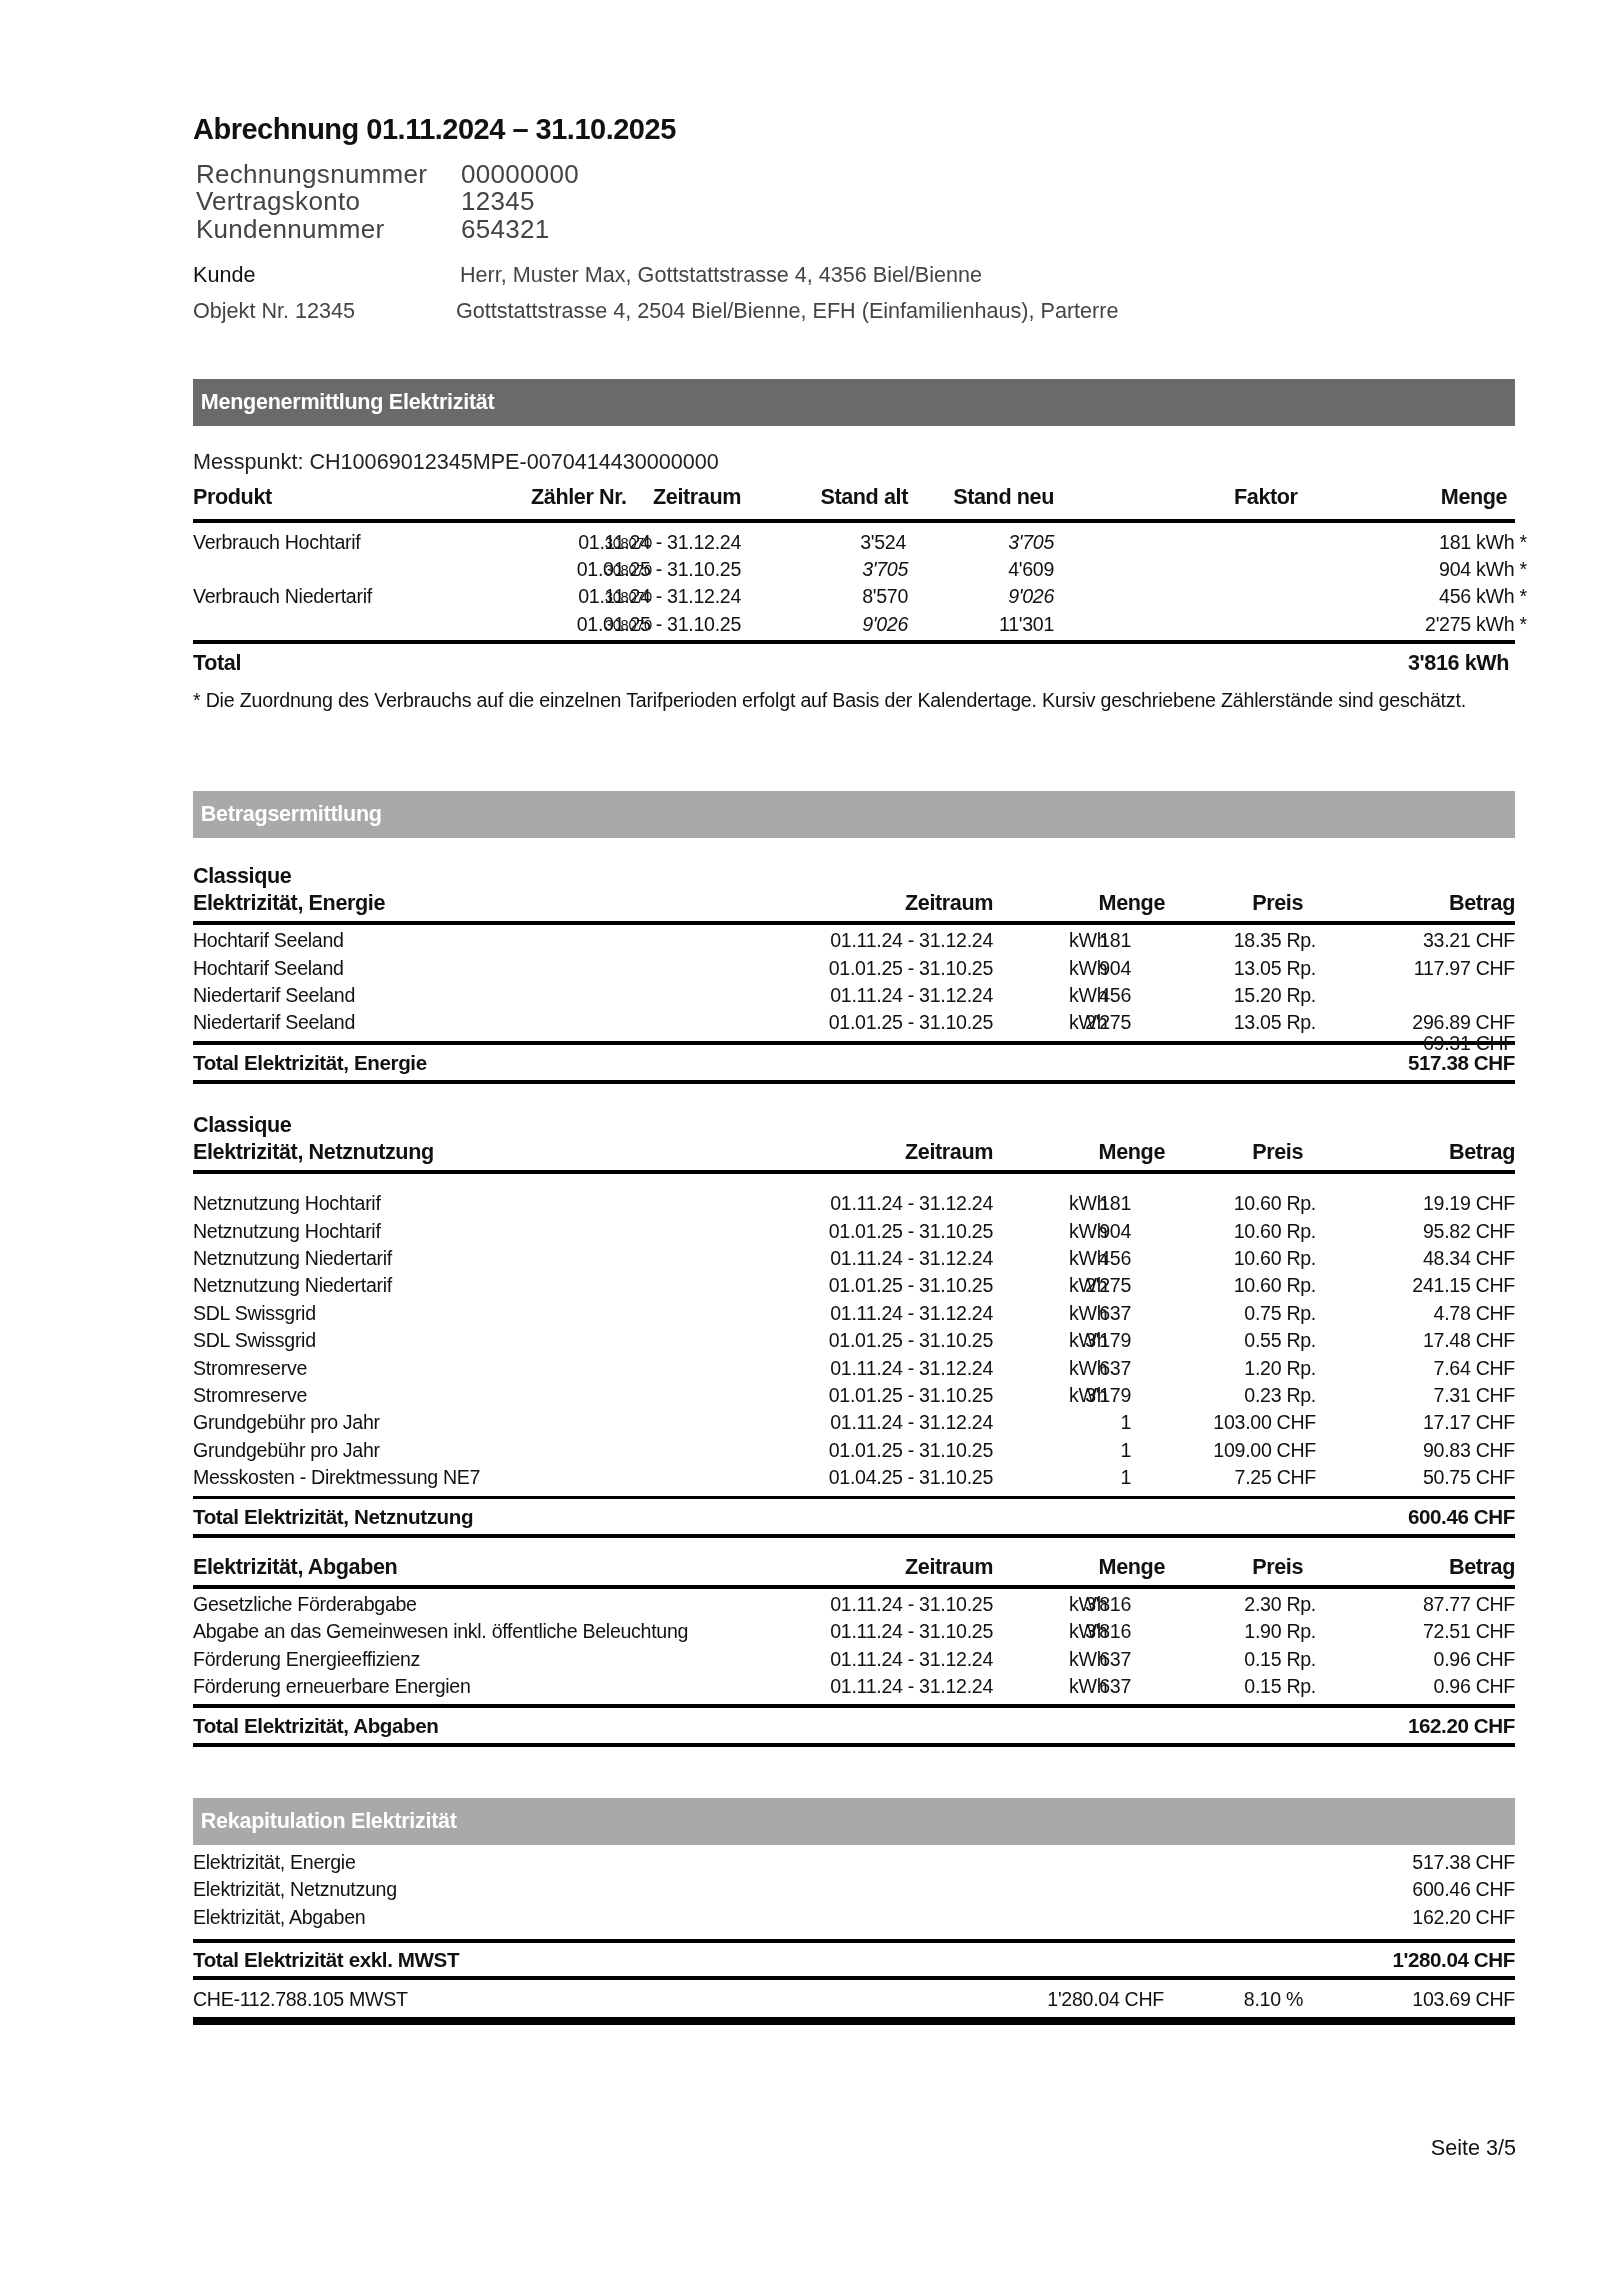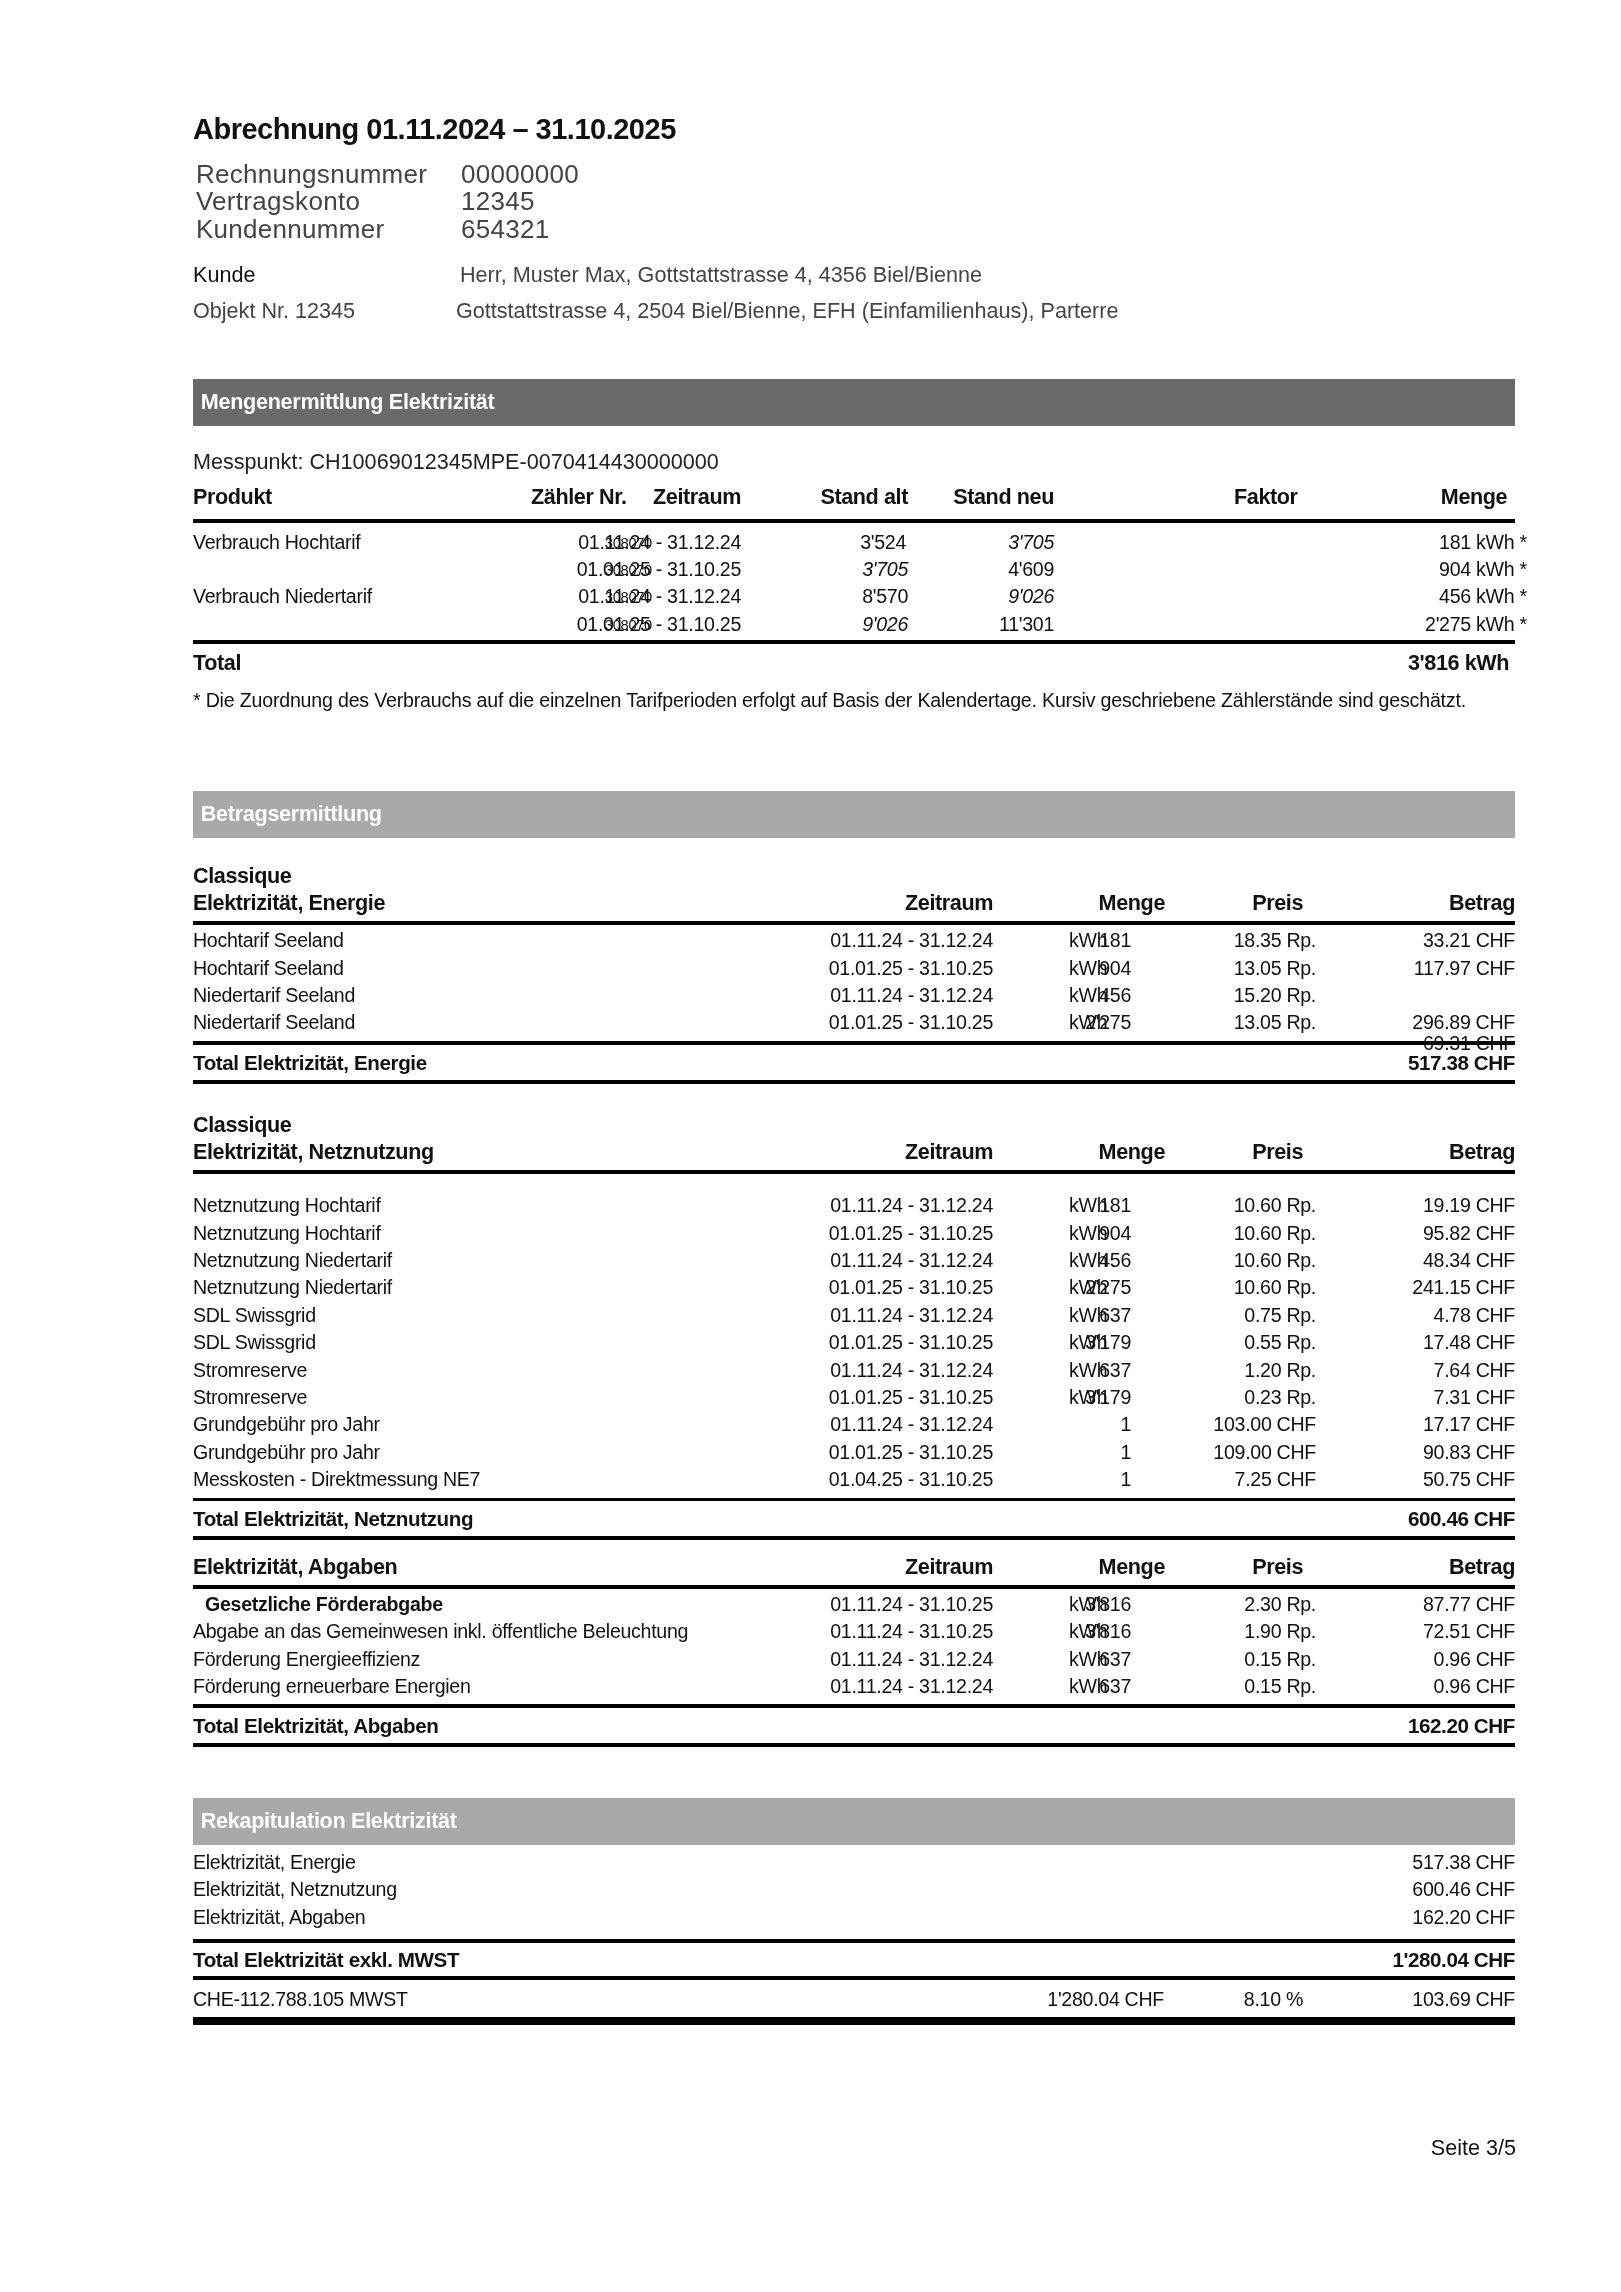--- a/index.html
+++ b/index.html
@@ -169,21 +169,21 @@
   <div class="abs" style="top:1112px;">
     <div class="hdr" style="height:27.4px;">Classique</div>
     <div class="hrow" style="height:31px;">
       <span style="left:0;">Elektrizität, Netznutzung</span>
       <span style="right:522px;">Zeitraum</span>
       <span style="right:350px;">Menge</span>
       <span style="right:212px;">Preis</span>
       <span style="right:0;">Betrag</span>
     </div>
     <div class="rule"></div>
-    <div id="netz-rows" style="padding-top:20px;">
+    <div id="netz-rows" style="padding-top:6px;margin-top:12px;">
         <div class="row">
           <span style="left:0;">Netznutzung Hochtarif</span>
           <span style="right:522px;">01.11.24 - 31.12.24</span>
           <span style="right:384px;">181</span>
           <span style="left:876px;">kWh</span>
           <span style="right:199px;">10.60 Rp.</span>
           <span style="right:0;">19.19 CHF</span>
         </div>
         <div class="row">
           <span style="left:0;">Netznutzung Hochtarif</span>
@@ -278,21 +278,21 @@
     <div class="hrow" style="height:31px;">
       <span style="left:0;">Elektrizität, Abgaben</span>
       <span style="right:522px;">Zeitraum</span>
       <span style="right:350px;">Menge</span>
       <span style="right:212px;">Preis</span>
       <span style="right:0;">Betrag</span>
     </div>
     <div class="rule"></div>
     <div id="abgaben-rows" style="padding-top:3.9px;">
         <div class="row">
-          <span style="left:12px;font-weight:bold;">Gesetzliche Förderabgabe</span>
+          <span style="left:0;">Gesetzliche Förderabgabe</span>
           <span style="right:522px;">01.11.24 - 31.10.25</span>
           <span style="right:384px;">3'816</span>
           <span style="left:876px;">kWh</span>
           <span style="right:199px;">2.30 Rp.</span>
           <span style="right:0;">87.77 CHF</span>
         </div>
         <div class="row">
           <span style="left:0;">Abgabe an das Gemeinwesen inkl. öffentliche Beleuchtung</span>
           <span style="right:522px;">01.11.24 - 31.10.25</span>
           <span style="right:384px;">3'816</span>

